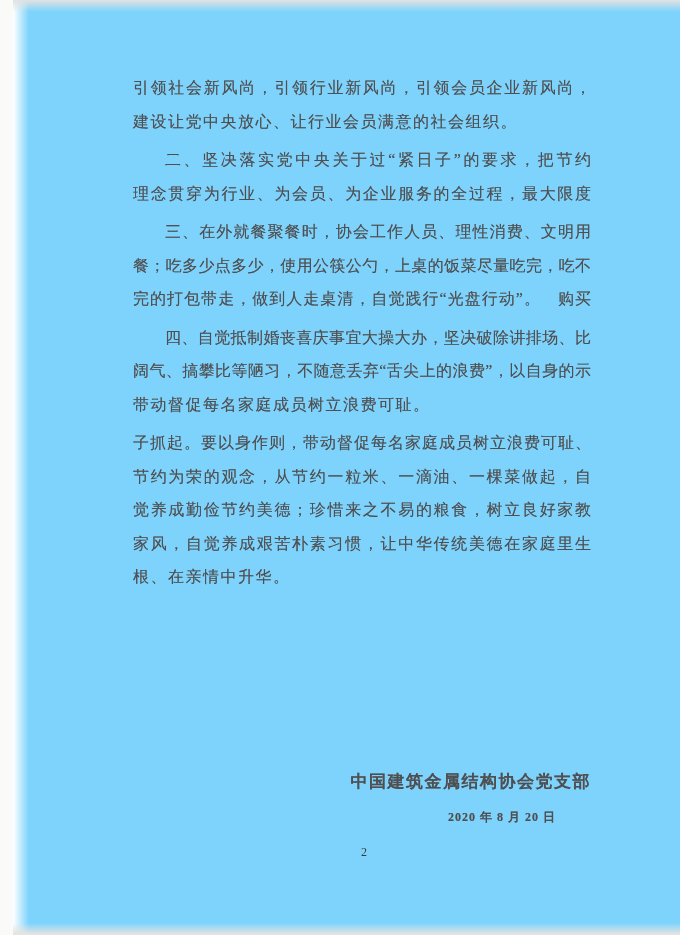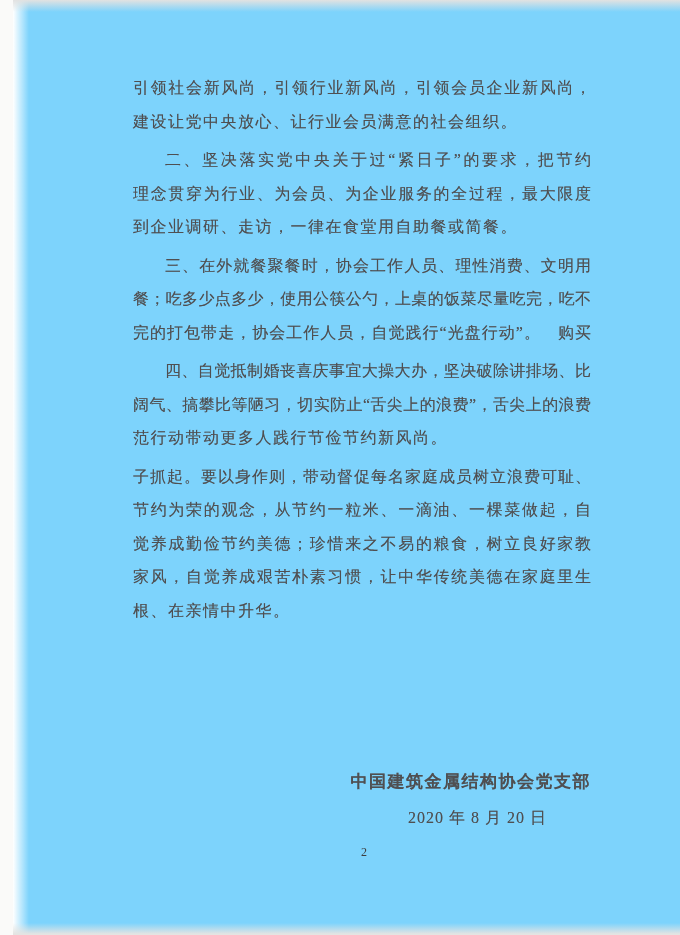--- a/index.html
+++ b/index.html
@@ -64,26 +64,27 @@
     height: 33.5px;
     line-height: 33.5px;
     font-size: 17px;
     letter-spacing: 1.5px;
     text-shadow: 0 0 0.5px rgba(90,90,92,0.55);
     font-weight: bold;
   }
   .date {
     position: absolute;
     top: 801px;
-    right: 146px;
+    right: 137px;
     height: 33.5px;
     line-height: 33.5px;
-    font-size: 16px;
+    font-size: 12px;
     letter-spacing: 1px;
     text-shadow: 0 0 0.5px rgba(90,90,92,0.55);
+    font-weight: bold;
   }
   .page-number {
     position: absolute;
     top: 845px;
     left: 348px;
     font-size: 12px;
     color: #3d3d3f;
   }
 </style>
 </head>
@@ -96,31 +97,30 @@
   <div class="edge-bottom"></div>
 
   <div class="doc-body" id="doc-body">
       <div class="para">
         <div class="line">引领社会新风尚，引领行业新风尚，引领会员企业新风尚，</div>
         <div class="line last">建设让党中央放心、让行业会员满意的社会组织。</div>
       </div>
       <div class="para">
         <div class="line indent">二、坚决落实党中央关于过“紧日子”的要求，把节约</div>
         <div class="line">理念贯穿为行业、为会员、为企业服务的全过程，最大限度</div>
-        <div class="line last">到企业调研、走访，一律在食堂用自助餐或简餐。</div>
       </div>
       <div class="para">
         <div class="line indent">三、在外就餐聚餐时，协会工作人员、理性消费、文明用</div>
         <div class="line">餐；吃多少点多少，使用公筷公勺，上桌的饭菜尽量吃完，吃不</div>
-        <div class="line">完的打包带走，协会工作人员，自觉践行“光盘行动”。　购买</div>
+        <div class="line">完的打包带走，做到人走桌清，自觉践行“光盘行动”。　购买</div>
       </div>
       <div class="para">
         <div class="line indent">四、自觉抵制婚丧喜庆事宜大操大办，坚决破除讲排场、比</div>
-        <div class="line">阔气、搞攀比等陋习，切实防止“舌尖上的浪费”，舌尖上的浪费</div>
-        <div class="line last">范行动带动更多人践行节俭节约新风尚。</div>
+        <div class="line">阔气、搞攀比等陋习，不随意丢弃“舌尖上的浪费”，以自身的示</div>
+        <div class="line last">带动督促每名家庭成员树立浪费可耻。</div>
       </div>
       <div class="para">
         <div class="line">子抓起。要以身作则，带动督促每名家庭成员树立浪费可耻、</div>
         <div class="line">节约为荣的观念，从节约一粒米、一滴油、一棵菜做起，自</div>
         <div class="line">觉养成勤俭节约美德；珍惜来之不易的粮食，树立良好家教</div>
         <div class="line">家风，自觉养成艰苦朴素习惯，让中华传统美德在家庭里生</div>
         <div class="line last">根、在亲情中升华。</div>
       </div>
     </div>
 

